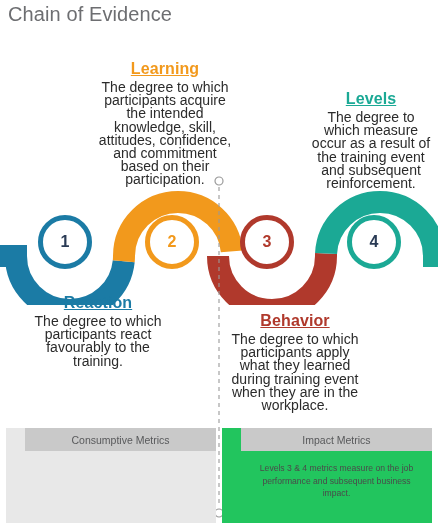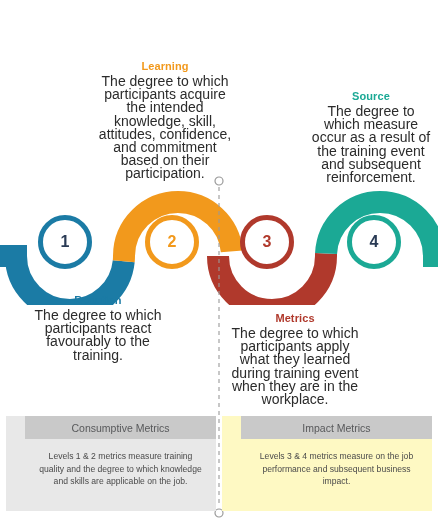--- a/index.html
+++ b/index.html
@@ -67,25 +67,26 @@
     font-weight: bold;
   }
 
   
   .callout {
     position: absolute;
     text-align: center;
     box-sizing: border-box;
   }
   .callout-title {
-    font-size: 11px;
+    font-size: 16px;
     font-weight: bold;
     display: block;
     margin-bottom: 3px;
     letter-spacing: 0.1px;
+    text-decoration: underline;
   }
   .callout-body {
     font-size: 14px;
     line-height: 13.2px;
     color: #2b2b2b;
     display: block;
   }
 
   
   #divider {
@@ -93,21 +94,21 @@
     left: 211px;
     top: 175px;
     width: 16px;
     height: 345px;
     pointer-events: none;
   }
 
   
   .metric-panel {
     position: absolute;
-    top: 416px;
+    top: 428px;
     width: 210px;
     height: 95px;
     background: #e8e8e8;
     box-sizing: border-box;
     padding-left: 19px;
   }
   .metric-panel.left  { left: 6px; }
   .metric-panel.right { left: 222px; }
   .metric-head {
     height: 23px;
@@ -124,20 +125,21 @@
     line-height: 12.5px;
     color: #4a4a4a;
     text-align: center;
   }
 </style>
 </head>
 <body>
 
 <div id="root">
 
+  <div class="page-title" style="color: rgb(109, 110, 113);">Chain of Evidence</div>
 
   <svg id="wave" viewBox="0 0 438 135">
 
     <path id="seg1" fill="none" stroke-width="22" stroke-linecap="butt" d="M 0,86 L 16,86 A 54,54 0 0 0 124,86 A 54,54 0 0 1 232,86" stroke="#1B7BA5" stroke-dasharray="180 2000" stroke-dashoffset="0"></path>
 
     <path id="seg2" fill="none" stroke-width="22" stroke-linecap="butt" d="M 0,86 L 16,86 A 54,54 0 0 0 124,86 A 54,54 0 0 1 232,86" stroke="#F2991C" stroke-dasharray="0 180 170 2000"></path>
 
     <path id="seg3" fill="none" stroke-width="22" stroke-linecap="butt" d="M 218,86 A 54,54 0 0 0 326,86 A 54,54 0 0 1 434,86 L 438,86" stroke="#B0392C" stroke-dasharray="172 2000"></path>
 
     <path id="seg4" fill="none" stroke-width="22" stroke-linecap="butt" d="M 218,86 A 54,54 0 0 0 326,86 A 54,54 0 0 1 434,86 L 438,86" stroke="#1BA995" stroke-dasharray="0 172 180 2000"></path>
@@ -155,43 +157,42 @@
   <div class="stage-circle" id="circle-4" style="left: 347px; top: 215px; border-color: rgb(27, 169, 149); color: rgb(42, 59, 85);">
     <span>4</span>
   </div>
 
   <div class="callout" id="callout-2" style="left:96px; top:60px; width:138px;">
     <span class="callout-title" id="callout-2-title" style="color: rgb(242, 153, 28);">Learning</span>
     <span class="callout-body">The degree to which participants acquire the intended knowledge, skill, attitudes, confidence, and commitment based on their participation.</span>
   </div>
 
   <div class="callout" id="callout-4" style="left:308px; top:90px; width:126px;">
-    <span class="callout-title" id="callout-4-title" style="color: rgb(27, 169, 149);">Source</span>
+    <span class="callout-title" id="callout-4-title" style="color: rgb(27, 169, 149);">Levels</span>
     <span class="callout-body">The degree to which measure occur as a result of the training event and subsequent reinforcement.</span>
   </div>
 
   <div class="callout" id="callout-1" style="left:4px; top:294px; width:130px;margin-left:29px;">
     <span class="callout-title" id="callout-1-title" style="color: rgb(27, 123, 165);">Reaction</span>
     <span class="callout-body">The degree to which participants react favourably to the training.</span>
   </div>
 
   <div class="callout" id="callout-3" style="left:228px; top:312px; width:134px;">
-    <span class="callout-title" id="callout-3-title" style="color: rgb(176, 57, 44);">Metrics</span>
+    <span class="callout-title" id="callout-3-title" style="color: rgb(176, 57, 44);">Behavior</span>
     <span class="callout-body">The degree to which participants apply what they learned during training event when they are in the workplace.</span>
   </div>
 
   <svg id="divider" viewBox="0 0 16 345">
     <circle cx="8" cy="6" r="4" fill="none" stroke="#9a9a9a" stroke-width="1.2"></circle>
     <line x1="8" y1="12" x2="8" y2="331" stroke="#9a9a9a" stroke-width="1.1" stroke-dasharray="4 4"></line>
     <circle cx="8" cy="338" r="4" fill="none" stroke="#9a9a9a" stroke-width="1.2"></circle>
   </svg>
 
   <div class="metric-panel left" style="background: rgb(232, 232, 232);">
     <div class="metric-head" style="background: rgb(201, 201, 201);">Consumptive Metrics</div>
-    <div class="metric-body">Levels 1 &amp; 2 metrics measure training quality and the degree to which knowledge and skills are applicable on the job.</div>
   </div>
 
-  <div class="metric-panel right" style="background: #fef9c3;">
+  <div class="metric-panel right" style="background: #22c55e;">
     <div class="metric-head" style="background: rgb(201, 201, 201);">Impact Metrics</div>
     <div class="metric-body">Levels 3 &amp; 4 metrics measure on the job performance and subsequent business impact.</div>
   </div>
 
 </div>
 
 </body></html>

